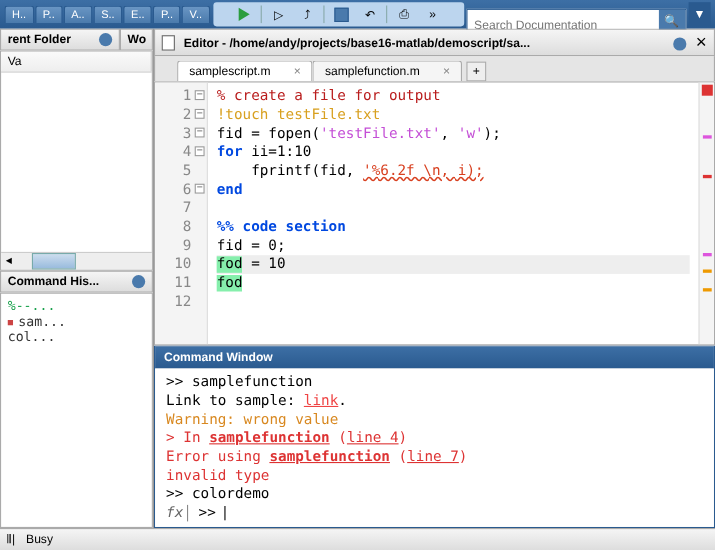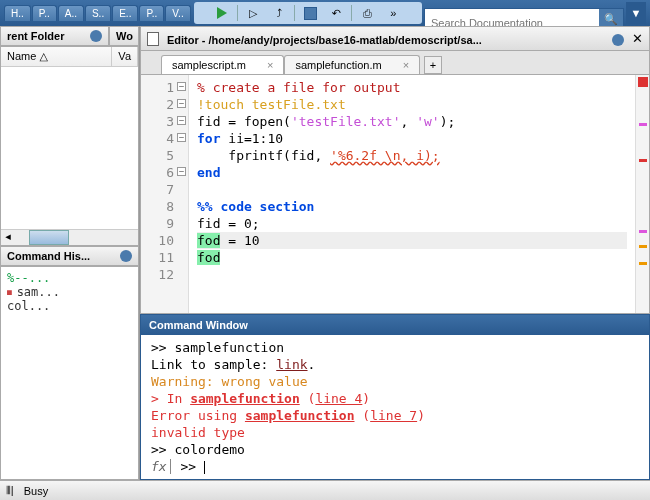--- a/index.html
+++ b/index.html
@@ -54,21 +54,21 @@
 .err { color: #d84020; text-decoration: underline wavy #d84020; }
 .hl-line { background: #eee; }
 .hl-word { background: #86efac; }
 .marker-col { width: 14px; background: #f4f4f4; border-left: 1px solid #ddd; position: relative; }
 .marker-col .m { position: absolute; right: 2px; width: 8px; height: 3px; }
 .m.red { background: #d33; } .m.org { background: #e90; } .m.mag { background: #d5d; }
 .marker-col .sq { position: absolute; top: 2px; right: 1px; width: 10px; height: 10px; background: #d33; }
 .cmd-win { border: 1px solid #2a5a8f; flex: 0 0 165px; display: flex; flex-direction: column; }
 .cmd-title { background: linear-gradient(#3d6fa5,#2a5a8f); color: #fff; font-weight: bold; padding: 4px 8px; display: flex; justify-content: space-between; align-items: center; }
 .cmd-body { background: #fff; flex: 1; padding: 4px 10px; font-family: Consolas, monospace; font-size: 13px; line-height: 17px; overflow: hidden; }
-.cmd-body .link { color: #7f1d1d; text-decoration: underline; cursor: pointer; }
+.cmd-body .link { color: #ef4444; text-decoration: underline; cursor: pointer; }
 .cmd-body .warn { color: #d88820; } .cmd-body .errln { color: #d33; }
 .cmd-body .strong { font-weight: bold; text-decoration: underline; }
 .cmd-body .fx { font-style: italic; color: #666; border-right: 1px solid #888; padding-right: 3px; margin-right: 2px;}
 .cursor { display: inline-block; width: 1px; height: 13px; background: #000; vertical-align: middle; }
 .statusbar { height: 20px; background: linear-gradient(#f5f5f5,#ddd); border-top: 1px solid #aaa; display: flex; align-items: center; padding: 0 6px; gap: 10px; font-size: 11px; }
 </style>
 </head>
 <body>
 
 <div class="toolbar">
@@ -112,21 +112,20 @@
       <div class="panel-header" style="flex:1">
         <span>rent Folder</span>
         <span class="circ"></span>
       </div>
       <div class="panel-header" style="width:30px">
           <span>Wo</span>
         </div>
     </div>
     <div class="folder-panel">
       <div class="col-headers">
-        <span>Name △</span>
         <span>Va</span>
       </div>
       <div style="flex:1"></div>
       <div class="scroll-hint">
         <span style="width:14px;text-align:center">◂</span>
           <div class="thumb"></div>
       </div>
     </div>
     <div class="panel-header">
       <span>Command His...</span>

